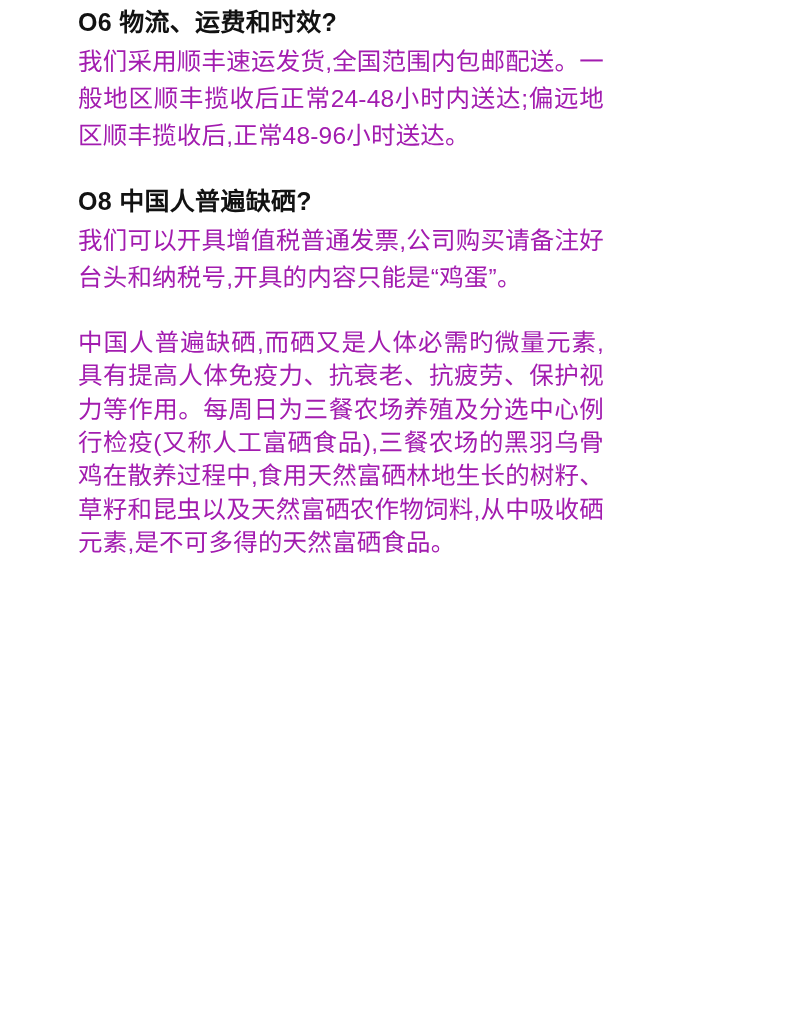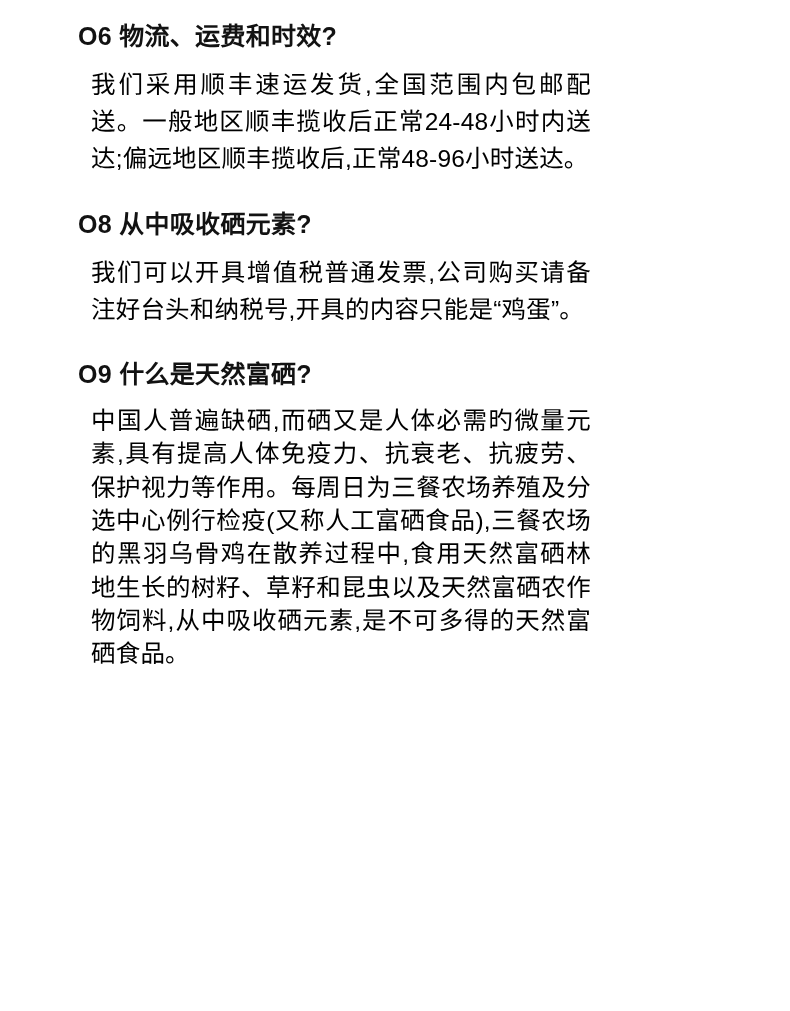--- a/index.html
+++ b/index.html
@@ -12,42 +12,42 @@
     height: 1011px;
     background: #ffffff;
     font-family: "Liberation Sans", "DejaVu Sans", sans-serif;
     color: #1b1b1b;
     overflow: hidden;
   }
   .page {
     box-sizing: border-box;
     width: 648px;
     height: 1011px;
-    padding: 20px 44px 0 78px;
+    padding: 6px 44px 0 78px;
   }
   .faq-item {
     margin: 0 0 30px 0;
   }
   .faq-item:last-child {
     margin-bottom: 0;
   }
   .faq-question {
     font-size: 25px;
     font-weight: bold;
     line-height: 1.32;
     letter-spacing: 0.3px;
     margin: 0 0 4px 0;
     color: #121212;
   }
   .faq-answer {
     font-size: 24.5px;
     line-height: 1.52;
     letter-spacing: 0.2px;
-    margin: 13px;
-    color: #000000;
+    margin: 0;
+    color: #a21caf;
     text-align: justify;
     text-justify: inter-character;
   }
   .faq-answer.tight {
     line-height: 1.36;
   }
 </style>
 </head>
 <body>
 
@@ -55,22 +55,21 @@
 
   <section class="faq-item">
     <h2 class="faq-question">O6 物流、运费和时效?</h2>
     <p class="faq-answer">我们采用顺丰速运发货,全国范围内包邮配送。一般地区顺丰揽收后正常24-48小时内送达;偏远地区顺丰揽收后,正常48-96小时送达。</p>
   </section>
 
   <section class="faq-item">
   </section>
 
   <section class="faq-item">
-    <h2 class="faq-question">O8 从中吸收硒元素?</h2>
+    <h2 class="faq-question">O8 中国人普遍缺硒?</h2>
     <p class="faq-answer">我们可以开具增值税普通发票,公司购买请备注好台头和纳税号,开具的内容只能是“鸡蛋”。</p>
   </section>
 
   <section class="faq-item">
-    <h2 class="faq-question">O9 什么是天然富硒?</h2>
     <p class="faq-answer tight">中国人普遍缺硒,而硒又是人体必需旳微量元素,具有提高人体免疫力、抗衰老、抗疲劳、保护视力等作用。每周日为三餐农场养殖及分选中心例行检疫(又称人工富硒食品),三餐农场的黑羽乌骨鸡在散养过程中,食用天然富硒林地生长的树籽、草籽和昆虫以及天然富硒农作物饲料,从中吸收硒元素,是不可多得的天然富硒食品。</p>
   </section>
 
 </div>
 
 </body></html>

